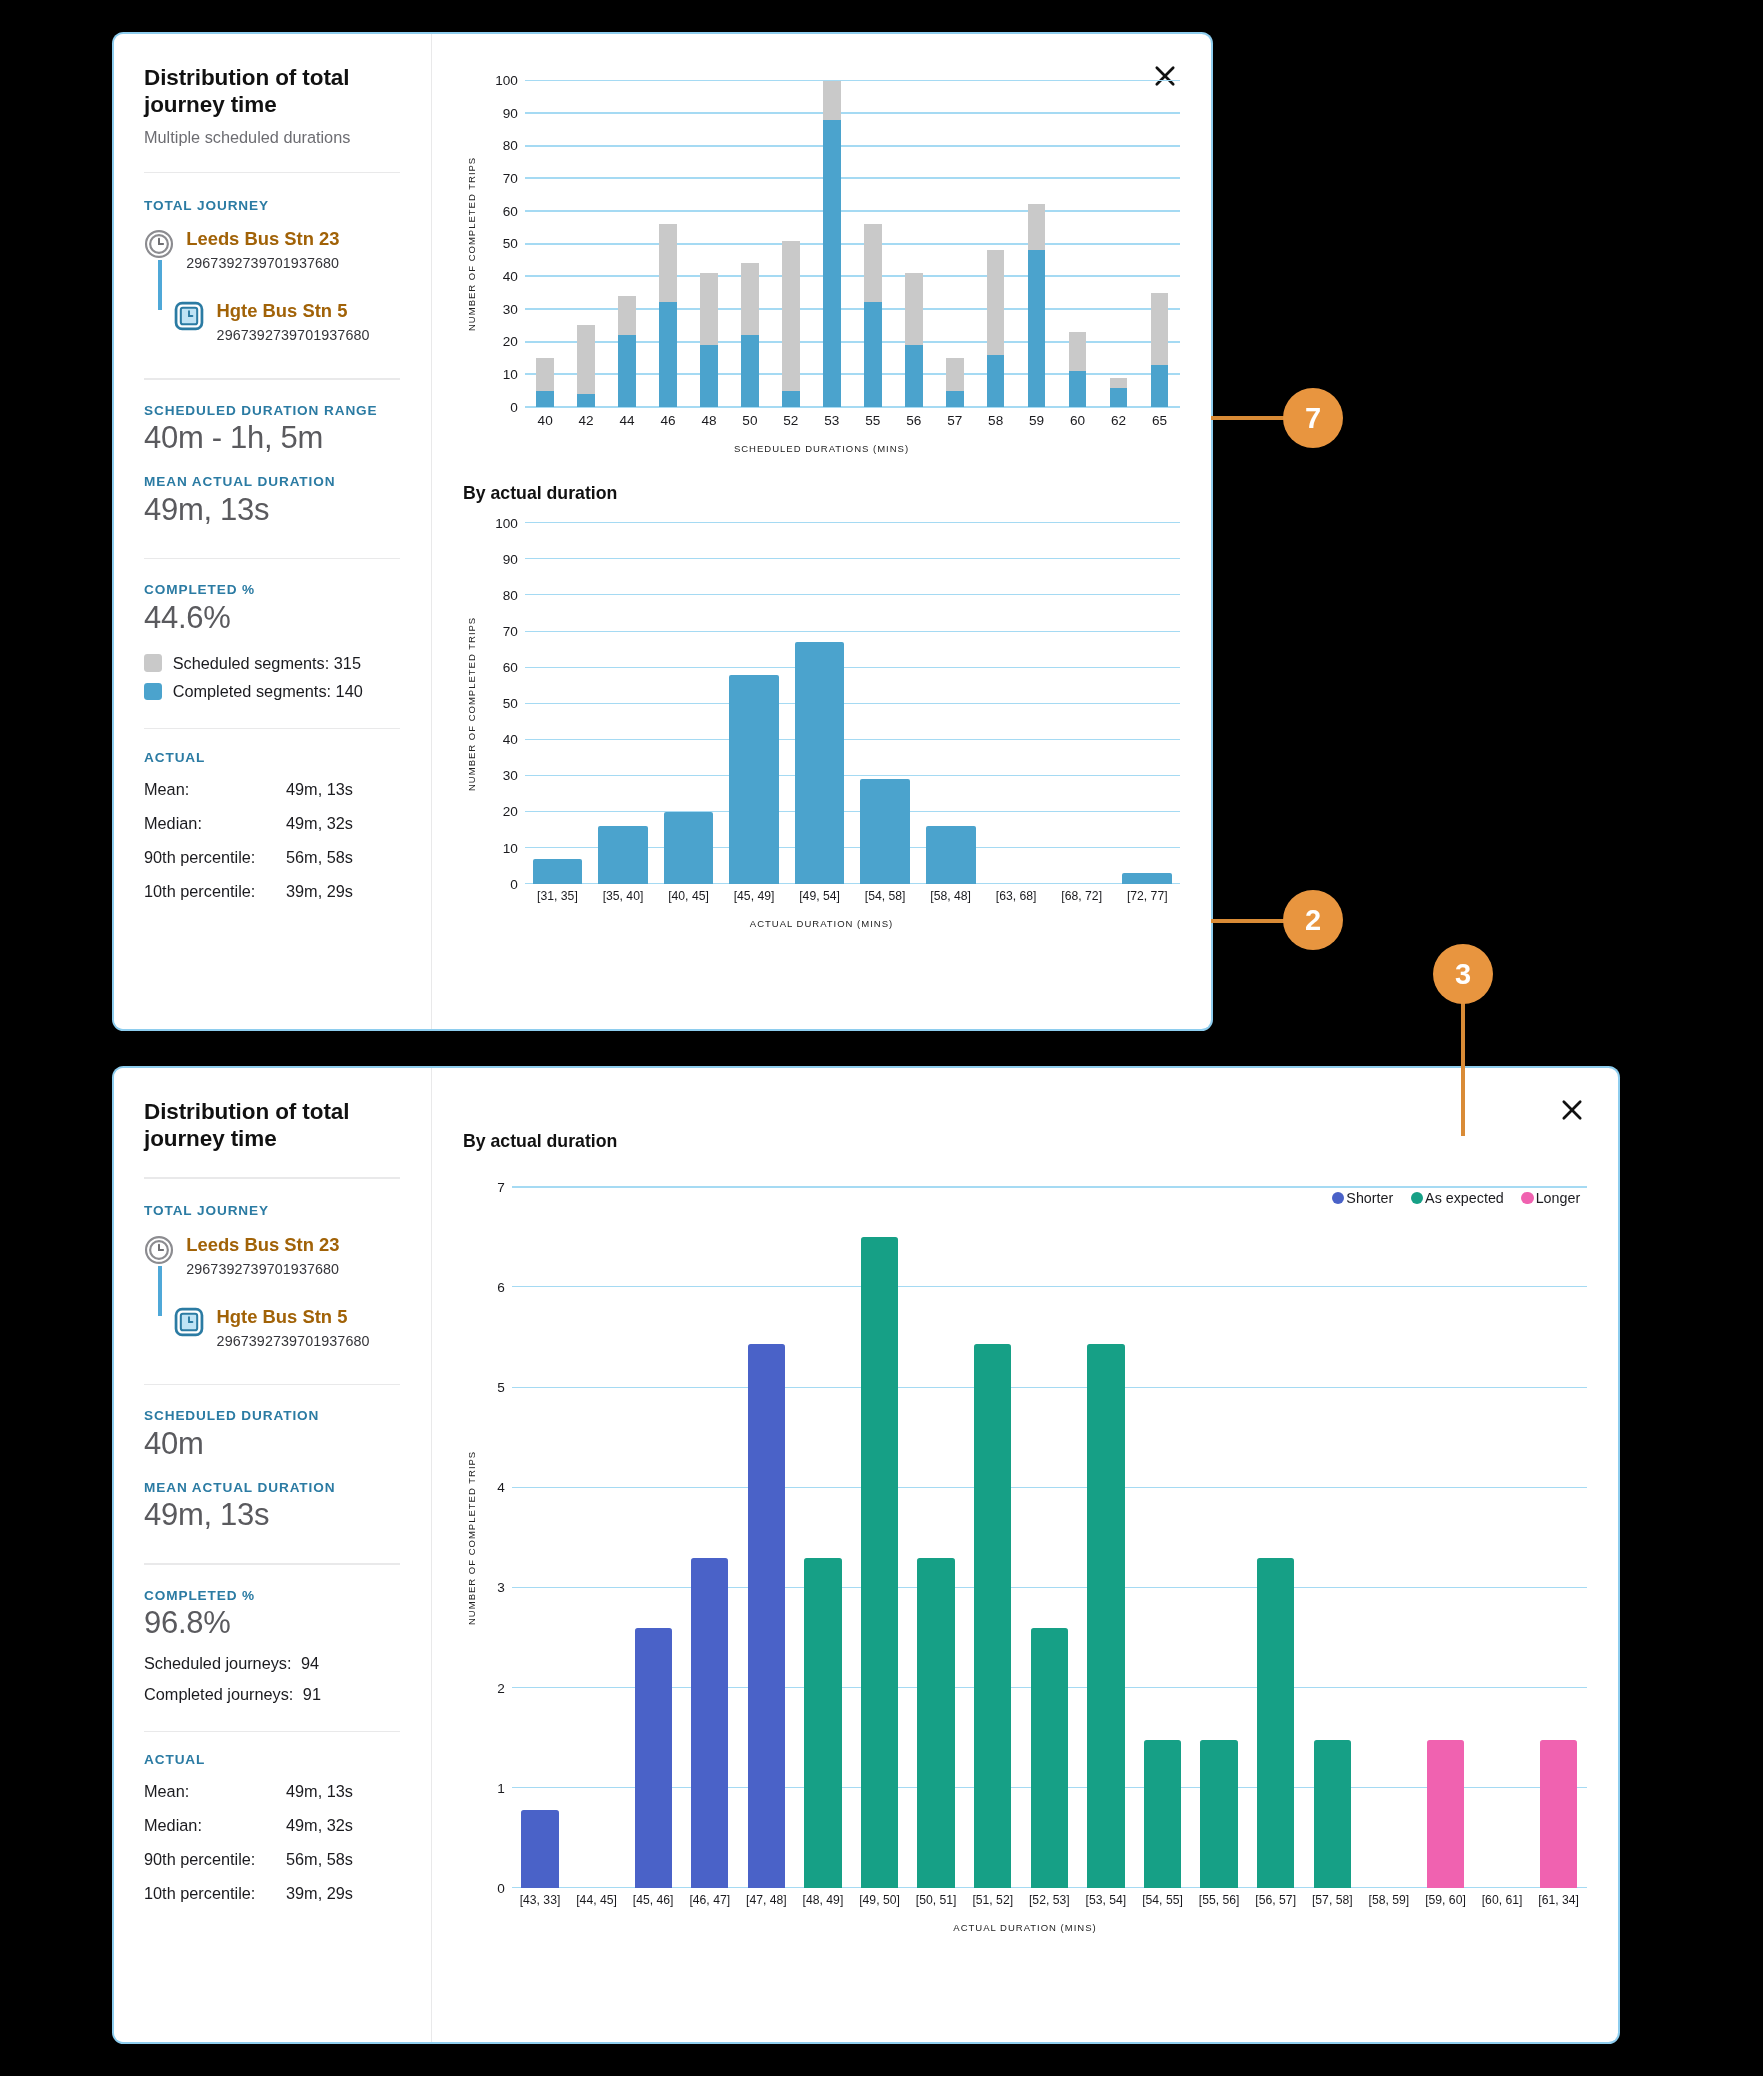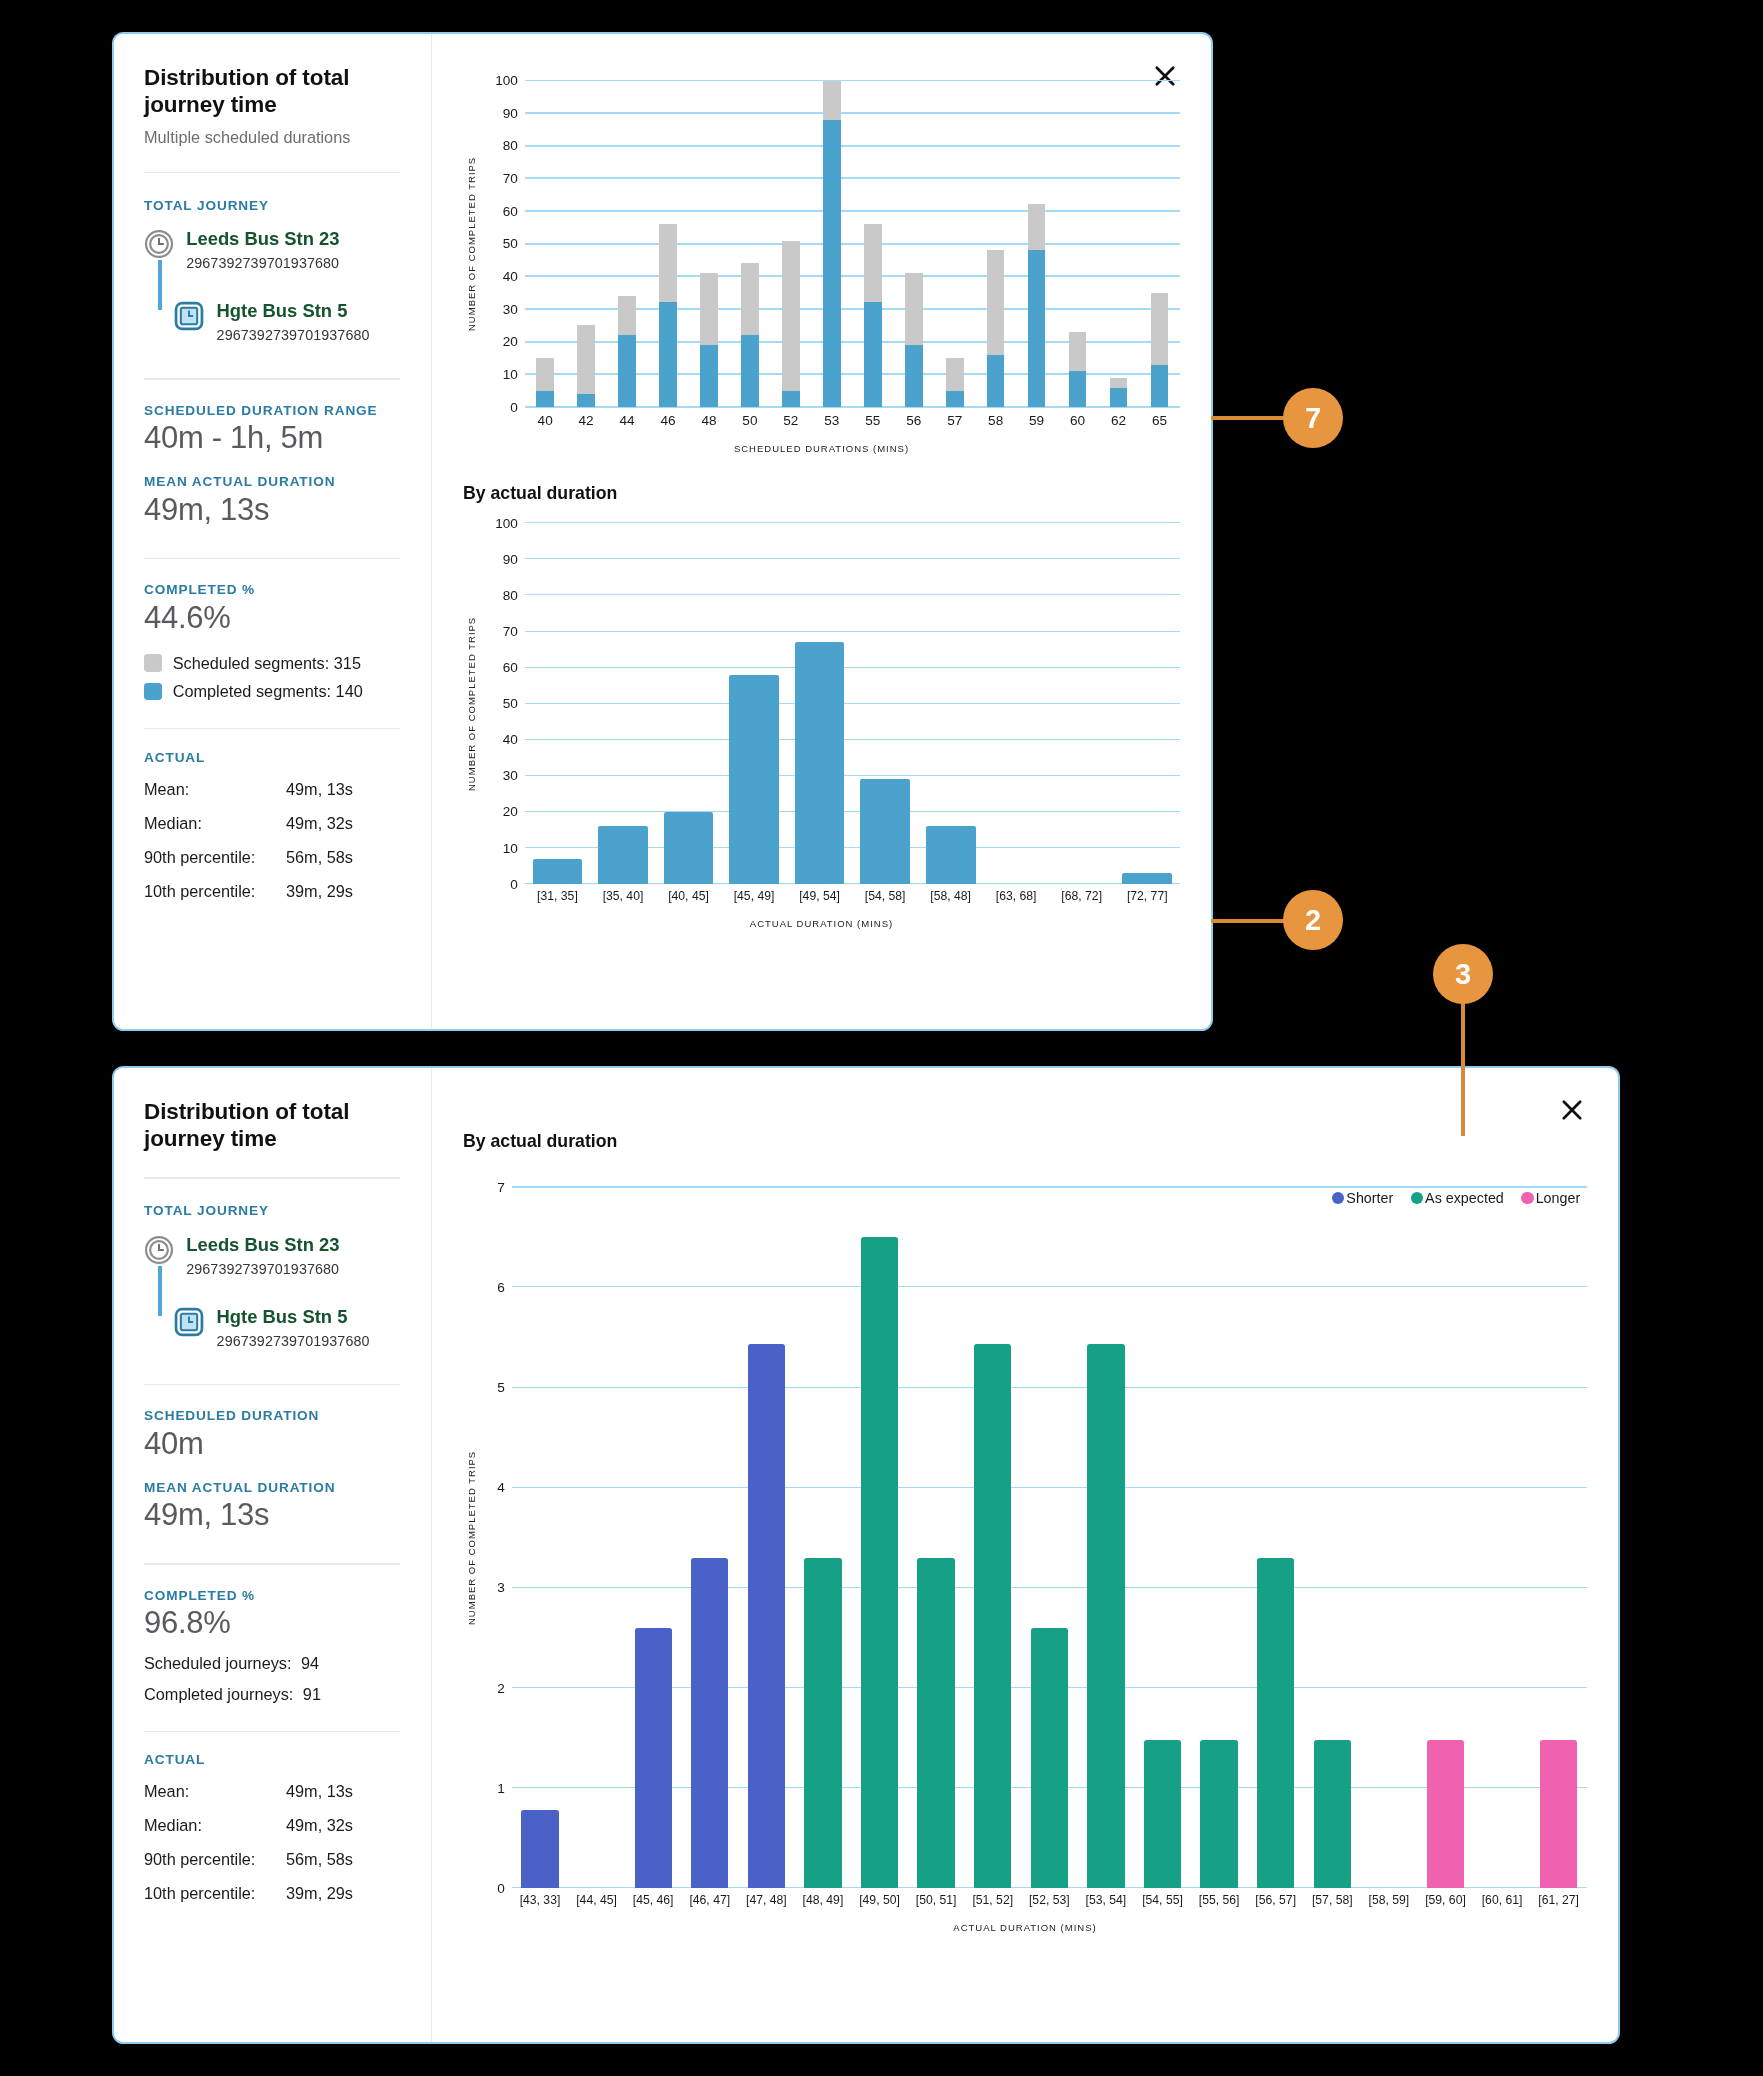--- a/index.html
+++ b/index.html
@@ -42,21 +42,21 @@
 
   .sec-label {
     font-size: 13.6px; font-weight: 700; color: #2b7ba3;
     letter-spacing: 0.9px; text-transform: uppercase;
   }
 
   .journey { margin-top: 16.3px; position: relative; }
   .stop { display: flex; align-items: flex-start; gap: 12.2px; position: relative; }
   .stop + .stop { margin-top: 30px; justify-content: center; }
   .stop-ico { width: 30px; height: 30px; flex: none; position: relative; z-index: 2; background:#fff;}
-  .stop-name { font-size: 18.4px; font-weight: 700; color: #14532d; line-height: 1.05; }
+  .stop-name { font-size: 18.4px; font-weight: 700; color: #a16207; line-height: 1.05; }
   .stop-id { font-size: 14.3px; color: #35353a; margin-top: 6.8px; letter-spacing: 0.1px; }
   .journey-line {
     position: absolute; left: 14.3px; top: 31px; width: 4.1px; height: 50px;
     background: #4fa8d8; z-index: 1;
   }
 
   .big-label { font-size: 13.6px; font-weight: 700; color: #2b7ba3; letter-spacing: 0.9px; }
   .big-value { font-size: 31px; color: #5a5a5e; font-weight: 400; margin-top: 2.7px; letter-spacing: -0.3px;}
 
   .legend-row { display: flex; align-items: center; gap: 11px; margin-top: 9.5px; }
@@ -652,21 +652,21 @@
                 <div class="xtick sm">[51, 52]</div>
                 <div class="xtick sm">[52, 53]</div>
                 <div class="xtick sm">[53, 54]</div>
                 <div class="xtick sm">[54, 55]</div>
                 <div class="xtick sm">[55, 56]</div>
                 <div class="xtick sm">[56, 57]</div>
                 <div class="xtick sm">[57, 58]</div>
                 <div class="xtick sm">[58, 59]</div>
                 <div class="xtick sm">[59, 60]</div>
                 <div class="xtick sm">[60, 61]</div>
-                <div class="xtick sm">[61, 27]</div>
+                <div class="xtick sm">[61, 34]</div>
               </div>
           </div>
         </div>
         <div class="xaxis-title">ACTUAL DURATION (MINS)</div>
       </div>
     </div>
   </div>
 
   <div class="leader" style="left:1211px; top:416px; width:76px; height:4.1px;"></div>
   <div class="badge" style="left:1283px; top:388px;">

